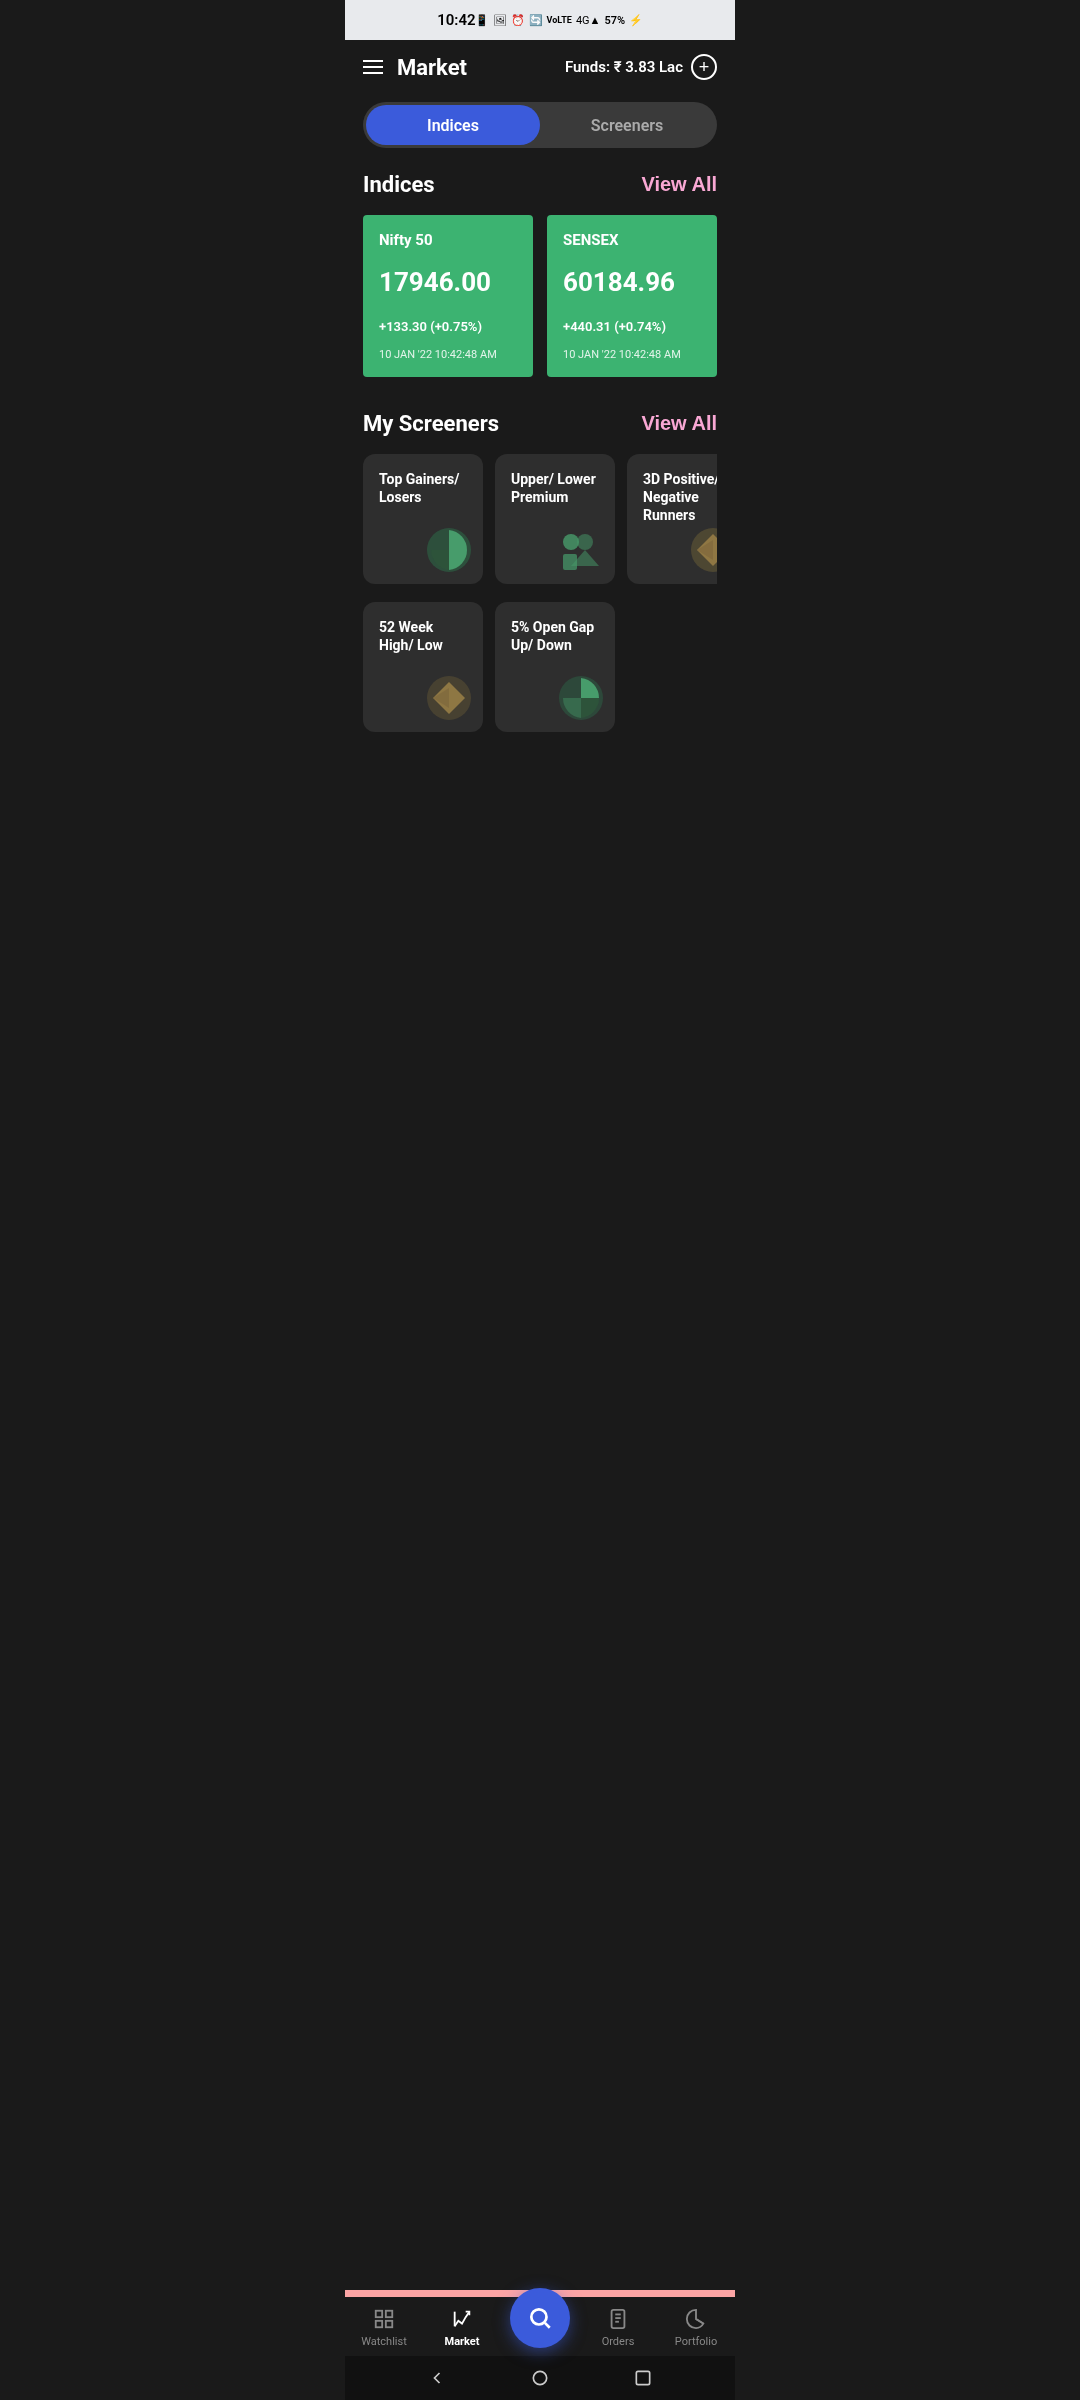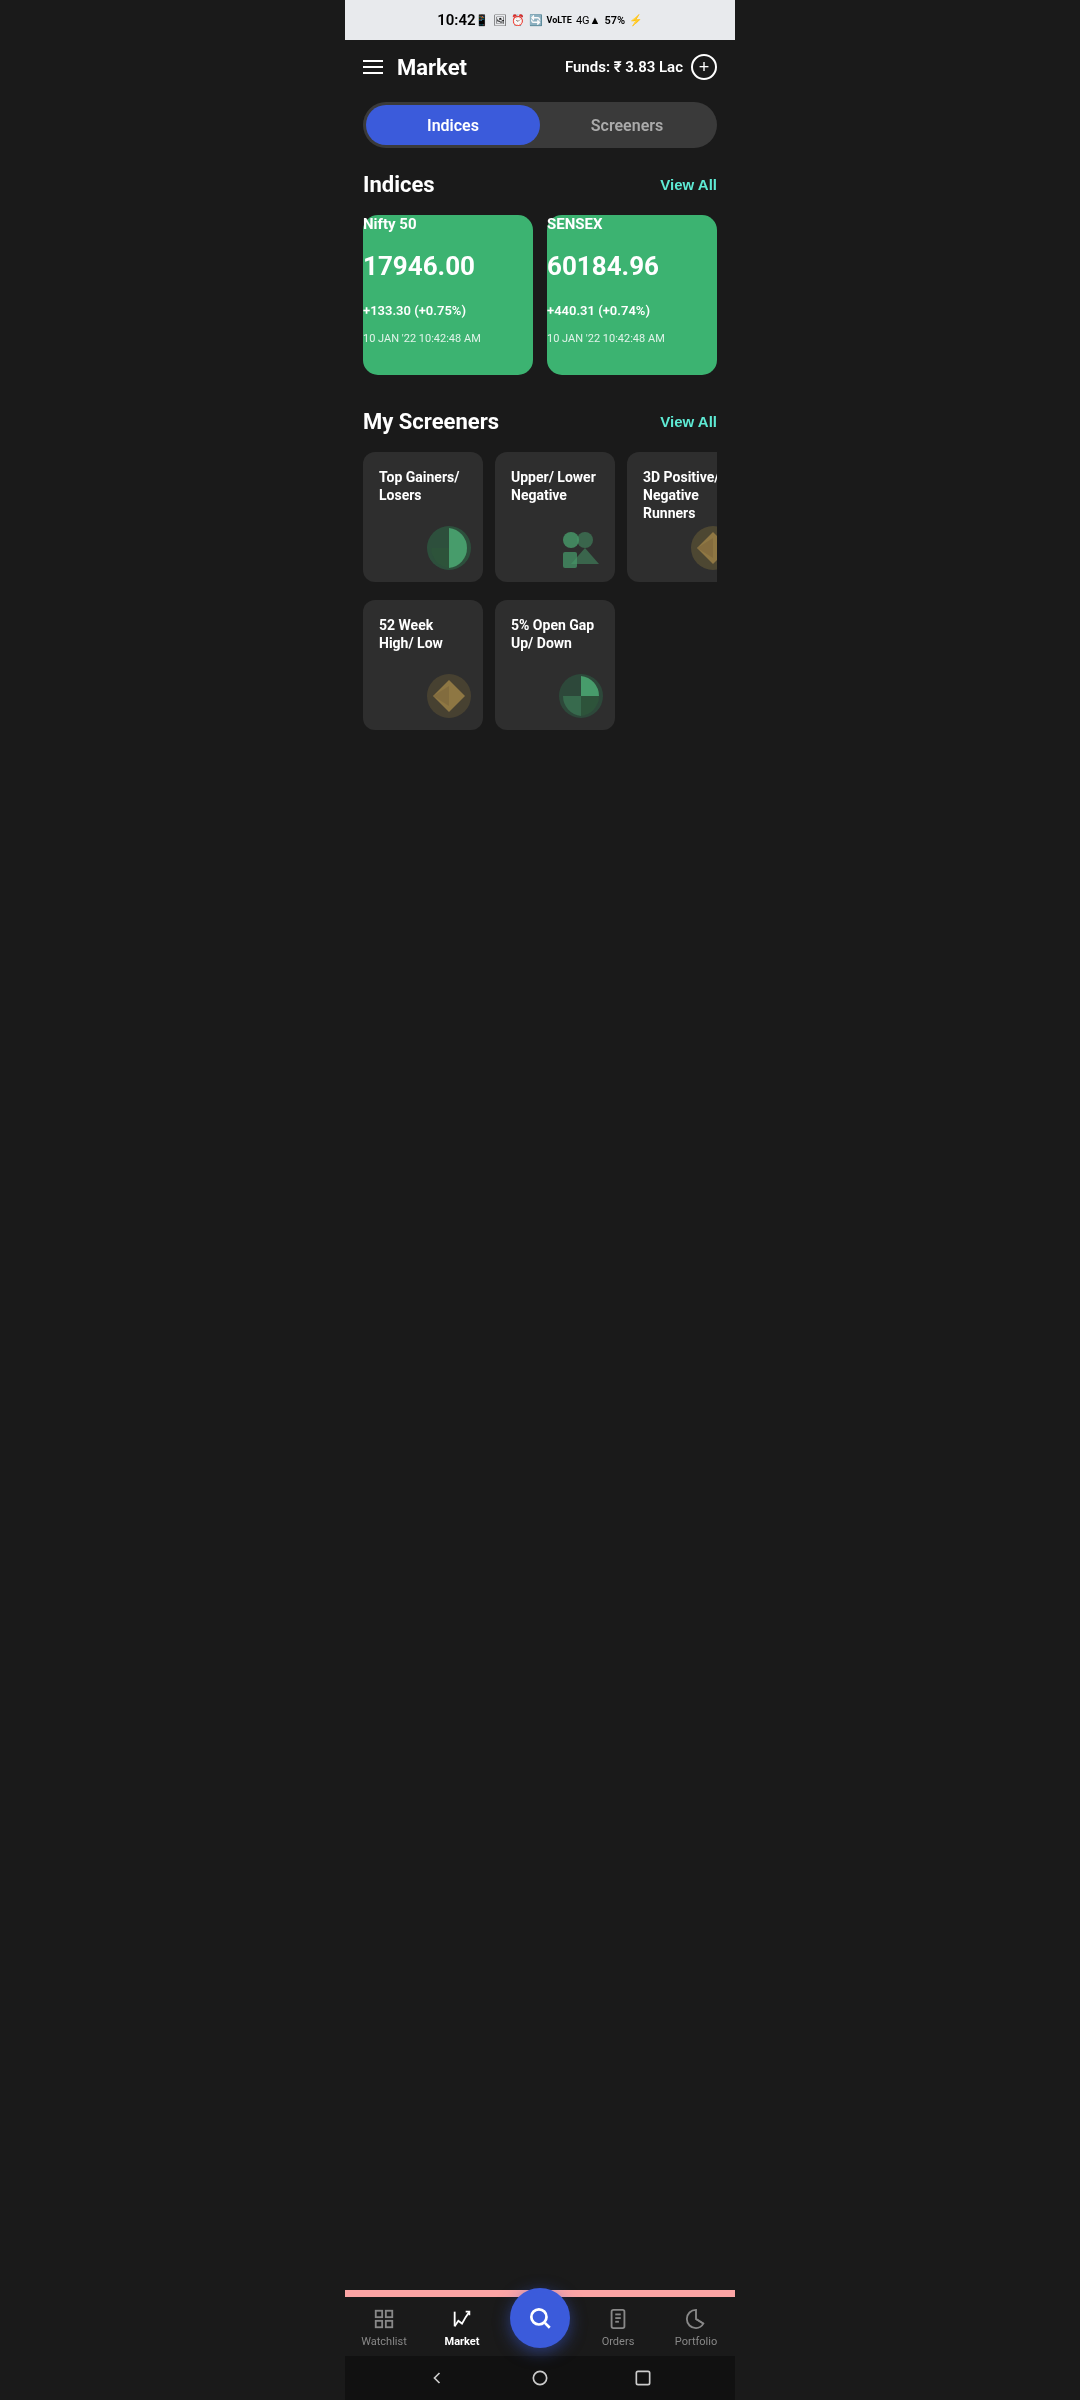--- a/index.html
+++ b/index.html
@@ -138,37 +138,38 @@
       justify-content: space-between;
       align-items: center;
       margin-bottom: 18px;
     }
     .section-title {
       font-size: 22px;
       font-weight: 700;
       color: #fff;
     }
     .view-all-btn {
-      font-size: 15px;
+      font-size: 20px;
       font-weight: 600;
-      color: #5eead4;
+      color: #f9a8d4;
       cursor: pointer;
       background: none;
       border: none;
     }
 
     
     .index-cards {
       display: flex;
       gap: 14px;
     }
     .index-card {
       flex: 1;
       background: #3cb371;
-      border-radius: 15px;
+      border-radius: 4px;
+      padding: 16px;
       min-height: 160px;
     }
     .index-card-name {
       font-size: 15px;
       font-weight: 700;
       color: #fff;
       margin-bottom: 18px;
     }
     .index-card-value {
       font-size: 26px;
@@ -399,21 +400,21 @@
           <svg width="56" height="56" viewBox="0 0 56 56">
             <circle cx="28" cy="28" r="22" fill="#2e7d52" opacity="0.5"></circle>
             <path d="M28 28 L28 8 A20 20 0 0 1 46 28 Z" fill="#4caf76"></path>
             <path d="M28 28 L46 28 A20 20 0 0 1 28 48 Z" fill="#4caf76"></path>
             <path d="M28 28 L28 48 A20 20 0 0 1 10 28 Z" fill="#2d5a3d"></path>
           </svg>
         </div>
       </div>
 
       <div class="screener-card">
-        <div class="screener-card-title">Upper/ Lower Negative</div>
+        <div class="screener-card-title">Upper/ Lower Premium</div>
         <div class="screener-card-icon">
           <svg width="56" height="56" viewBox="0 0 56 56">
             <circle cx="18" cy="20" r="8" fill="#4caf76" opacity="0.8"></circle>
             <circle cx="32" cy="20" r="8" fill="#4caf76" opacity="0.5"></circle>
             <rect x="10" y="32" width="14" height="16" rx="2" fill="#4caf76" opacity="0.7"></rect>
             <polygon points="32,28 46,44 18,44" fill="#4caf76" opacity="0.5"></polygon>
           </svg>
         </div>
       </div>
 

